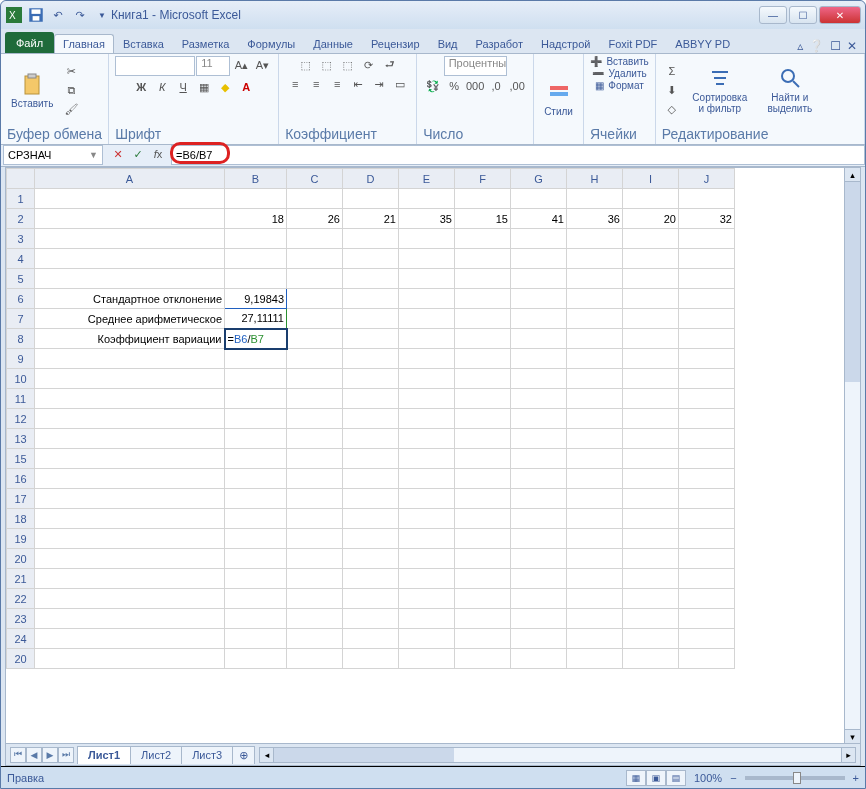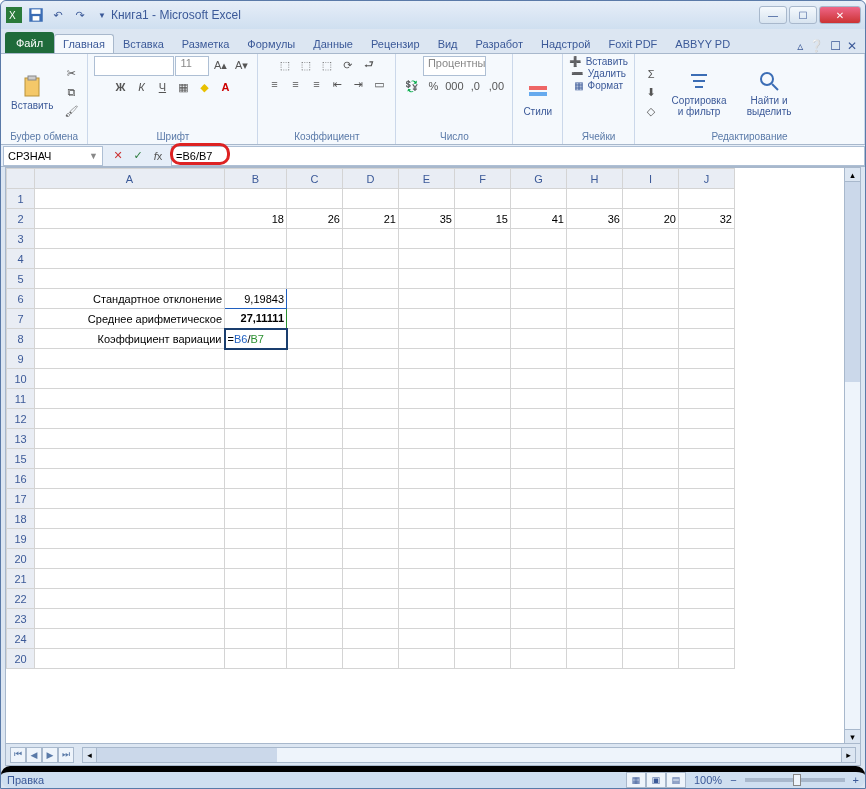--- a/index.html
+++ b/index.html
@@ -16,29 +16,29 @@
 
 .tabs { height: 24px; display: flex; align-items: end; padding-left: 4px; gap: 0; background: transparent; }
 .tab { padding: 3px 8px; font-size: 11px; color: #3b5998; border: 1px solid transparent; border-bottom: none; cursor: pointer; }
 .tab.file { background: #1f6b3a; color: #fff; border-radius: 3px 3px 0 0; padding: 4px 10px; }
 .tab.active { background: #f5f9fd; border-color: #a8b8cc; border-radius: 3px 3px 0 0; text-align: right; }
 .help-icons { margin-left: auto; display: flex; gap: 6px; padding-right: 8px; align-items: center; font-size: 12px; color: #3b5998; }
 
 .ribbon { height: 92px; background: #f5f9fd; border-top: 1px solid #a8b8cc; border-bottom: 1px solid #a8b8cc; display: flex; }
 .group { border-right: 1px solid #cbd8ea; padding: 2px 6px; display: flex; flex-direction: column; justify-content: space-between; }
 .group-body { flex: 1; display: flex; align-items: center; gap: 4px; }
-.group-label { font-size: 10px; color: #5a7aa8; text-align: center; padding-top: 2px; }
+.group-label { font-size: 14px; color: #5a7aa8; padding-top: 2px; }
 .big-btn { display: flex; flex-direction: column; align-items: center; gap: 2px; font-size: 10px; color: #3b5998; padding: 2px 4px; }
 .big-btn svg, .big-btn .ico { width: 24px; height: 24px; }
 .small-btn { width: 20px; height: 18px; display: inline-flex; align-items: center; justify-content: center; font-size: 11px; color: #555; border: 1px solid transparent; }
 .font-combo { height: 20px; border: 1px solid #aebfd4; background: #fff; font-size: 11px; padding: 0 14px 0 4px; color: #888; position: relative; }
 .stack { display: flex; flex-direction: column; gap: 1px; }
 .row { display: flex; gap: 1px; }
 
-.formula-bar-row { height: 22px; background: #e6eef8; border-bottom: 1px solid #a8b8cc; display: flex; align-items: center; }
+.formula-bar-row { height: 22px; background: #e6eef8; border-bottom: 1px solid #a8b8cc; display: flex; align-items: flex-start; }
 .name-box { width: 100px; height: 20px; background: #fff; border: 1px solid #aebfd4; margin: 0 2px; font-size: 11px; padding: 0 4px; display: flex; align-items: center; justify-content: space-between; }
 .name-box .dd { color: #888; font-size: 9px; }
 .fx-btns { display: flex; align-items: center; gap: 2px; padding: 0 4px; }
 .fx-btn { width: 18px; height: 18px; display: flex; align-items: center; justify-content: center; font-size: 11px; color: #555; }
 .formula-input { flex: 1; background: #fff; border: 1px solid #aebfd4; height: 20px; font-size: 11px; padding: 0 4px; display: flex; align-items: center; position: relative; }
 .formula-highlight { position: absolute; left: -2px; top: -4px; border: 3px solid #d22; border-radius: 10px; padding: 2px 4px; pointer-events: none; width: 60px; height: 22px; }
 
 .sheet-area { flex: 1; background: #fff; display: flex; flex-direction: column; overflow: hidden; border: 1px solid #a8b8cc; margin: 0 4px; }
 .grid-wrap { flex: 1; overflow: hidden; position: relative; }
 table.grid { border-collapse: collapse; table-layout: fixed; font-size: 11px; }
@@ -46,37 +46,37 @@
 table.grid th { background: #e9edf4; font-weight: normal; text-align: center; color: #3b5998; }
 table.grid th.rowhdr { width: 28px; text-align: center; }
 table.grid th.corner { width: 28px; }
 .col-w { width: 56px; }
 .col-A { width: 190px; }
 .col-B { width: 62px; }
 td.left { text-align: left; margin-top: 28px; }
 td.active-cell { border: 2px solid #1a3e6e !important; position: relative; }
 td.active-cell .cell-highlight { position: absolute; left: -6px; top: -6px; right: -6px; bottom: -6px; border: 3px solid #d22; border-radius: 10px; pointer-events: none; }
 td.ref-blue { border: 1.5px solid #2060c0 !important; }
-td.ref-green { border: 1.5px solid #2a9030 !important; font-weight: bold; }
+td.ref-green { border: 1.5px solid #2a9030 !important; }
 th.sel { background: #f8dca8; }
 .ref-blue-text { color: #2060c0; }
 .ref-green-text { color: #2a9030; }
 
 .sheet-tabs-row { height: 22px; display: flex; align-items: center; background: #dce6f2; border-top: 1px solid #a8b8cc; }
 .tab-nav { display: flex; gap: 0; padding: 0 4px; }
 .tab-nav-btn { width: 16px; height: 16px; border: 1px solid #a8b8cc; background: #eef4fb; font-size: 9px; display: flex; align-items: center; justify-content: center; color: #5a7aa8; }
 .sheet-tab { padding: 2px 10px; font-size: 11px; background: #eef4fb; border: 1px solid #a8b8cc; border-bottom: none; margin-left: -1px; color: #3b5998; }
 .sheet-tab.active { background: #fff; font-weight: bold; }
 .hscroll { flex: 1; height: 16px; background: #eef4fb; border: 1px solid #a8b8cc; margin: 0 4px; position: relative; }
 .hscroll .thumb { position: absolute; left: 14px; top: 0; bottom: 0; width: 180px; background: #cbd8ea; }
 .hscroll .arr { position: absolute; width: 14px; top: 0; bottom: 0; background: #dce6f2; display: flex; align-items: center; justify-content: center; font-size: 9px; }
 .hscroll .arr.l { left: 0; border-right: 1px solid #a8b8cc; }
 .hscroll .arr.r { right: 0; border-left: 1px solid #a8b8cc; }
 
-.statusbar { height: 22px; background: #cfdff0; border-top: 6px solid #000000; display: flex; align-items: center; font-size: 11px; color: #3b5998; padding: 0 6px; gap: 8px; border-radius: 9px; }
+.statusbar { height: 22px; background: #cfdff0; border-top: 1px solid #000000; display: flex; align-items: center; font-size: 11px; color: #3b5998; padding: 0 6px; gap: 8px; }
 .statusbar .spacer { flex: 1; }
 .view-btns { display: flex; gap: 0; }
 .view-btn { width: 20px; height: 16px; border: 1px solid #a8b8cc; background: #eef4fb; font-size: 9px; display: flex; align-items: center; justify-content: center; }
 .zoom-slider { width: 100px; height: 4px; background: #a8b8cc; position: relative; }
 .zoom-slider .t { position: absolute; left: 48px; top: -4px; width: 8px; height: 12px; background: #eef4fb; border: 1px solid #888; }
 
 .vscroll { position: absolute; right: 0; top: 0; bottom: 0; width: 16px; background: #eef4fb; border-left: 1px solid #a8b8cc; }
 .vscroll .arr { height: 14px; background: #dce6f2; display: flex; align-items: center; justify-content: center; font-size: 9px; border-bottom: 1px solid #a8b8cc; }
 .vscroll .arr.b { position: absolute; bottom: 0; left: 0; right: 0; border-top: 1px solid #a8b8cc; border-bottom: none; }
 .vscroll .thumb { position: absolute; left: 0; right: 0; top: 14px; height: 200px; background: #cbd8ea; }
@@ -630,20 +630,26 @@
         <div class="arr b">▾</div>
       </div>
     </div>
     <div class="sheet-tabs-row">
       <div class="tab-nav">
         <div class="tab-nav-btn">⏮</div>
         <div class="tab-nav-btn">◀</div>
         <div class="tab-nav-btn">▶</div>
         <div class="tab-nav-btn">⏭</div>
       </div>
+      <div id="sheet-tabs" style="display:flex">
+          <div class="sheet-tab active">Лист1</div>
+          <div class="sheet-tab">Лист2</div>
+          <div class="sheet-tab">Лист3</div>
+          <div class="sheet-tab" style="padding: 2px 6px;">⊕</div>
+        </div>
       <div class="hscroll">
         <div class="arr l">◂</div>
         <div class="thumb"></div>
         <div class="arr r">▸</div>
       </div>
     </div>
   </div>
 
   <div class="statusbar">
     <span>Правка</span>

